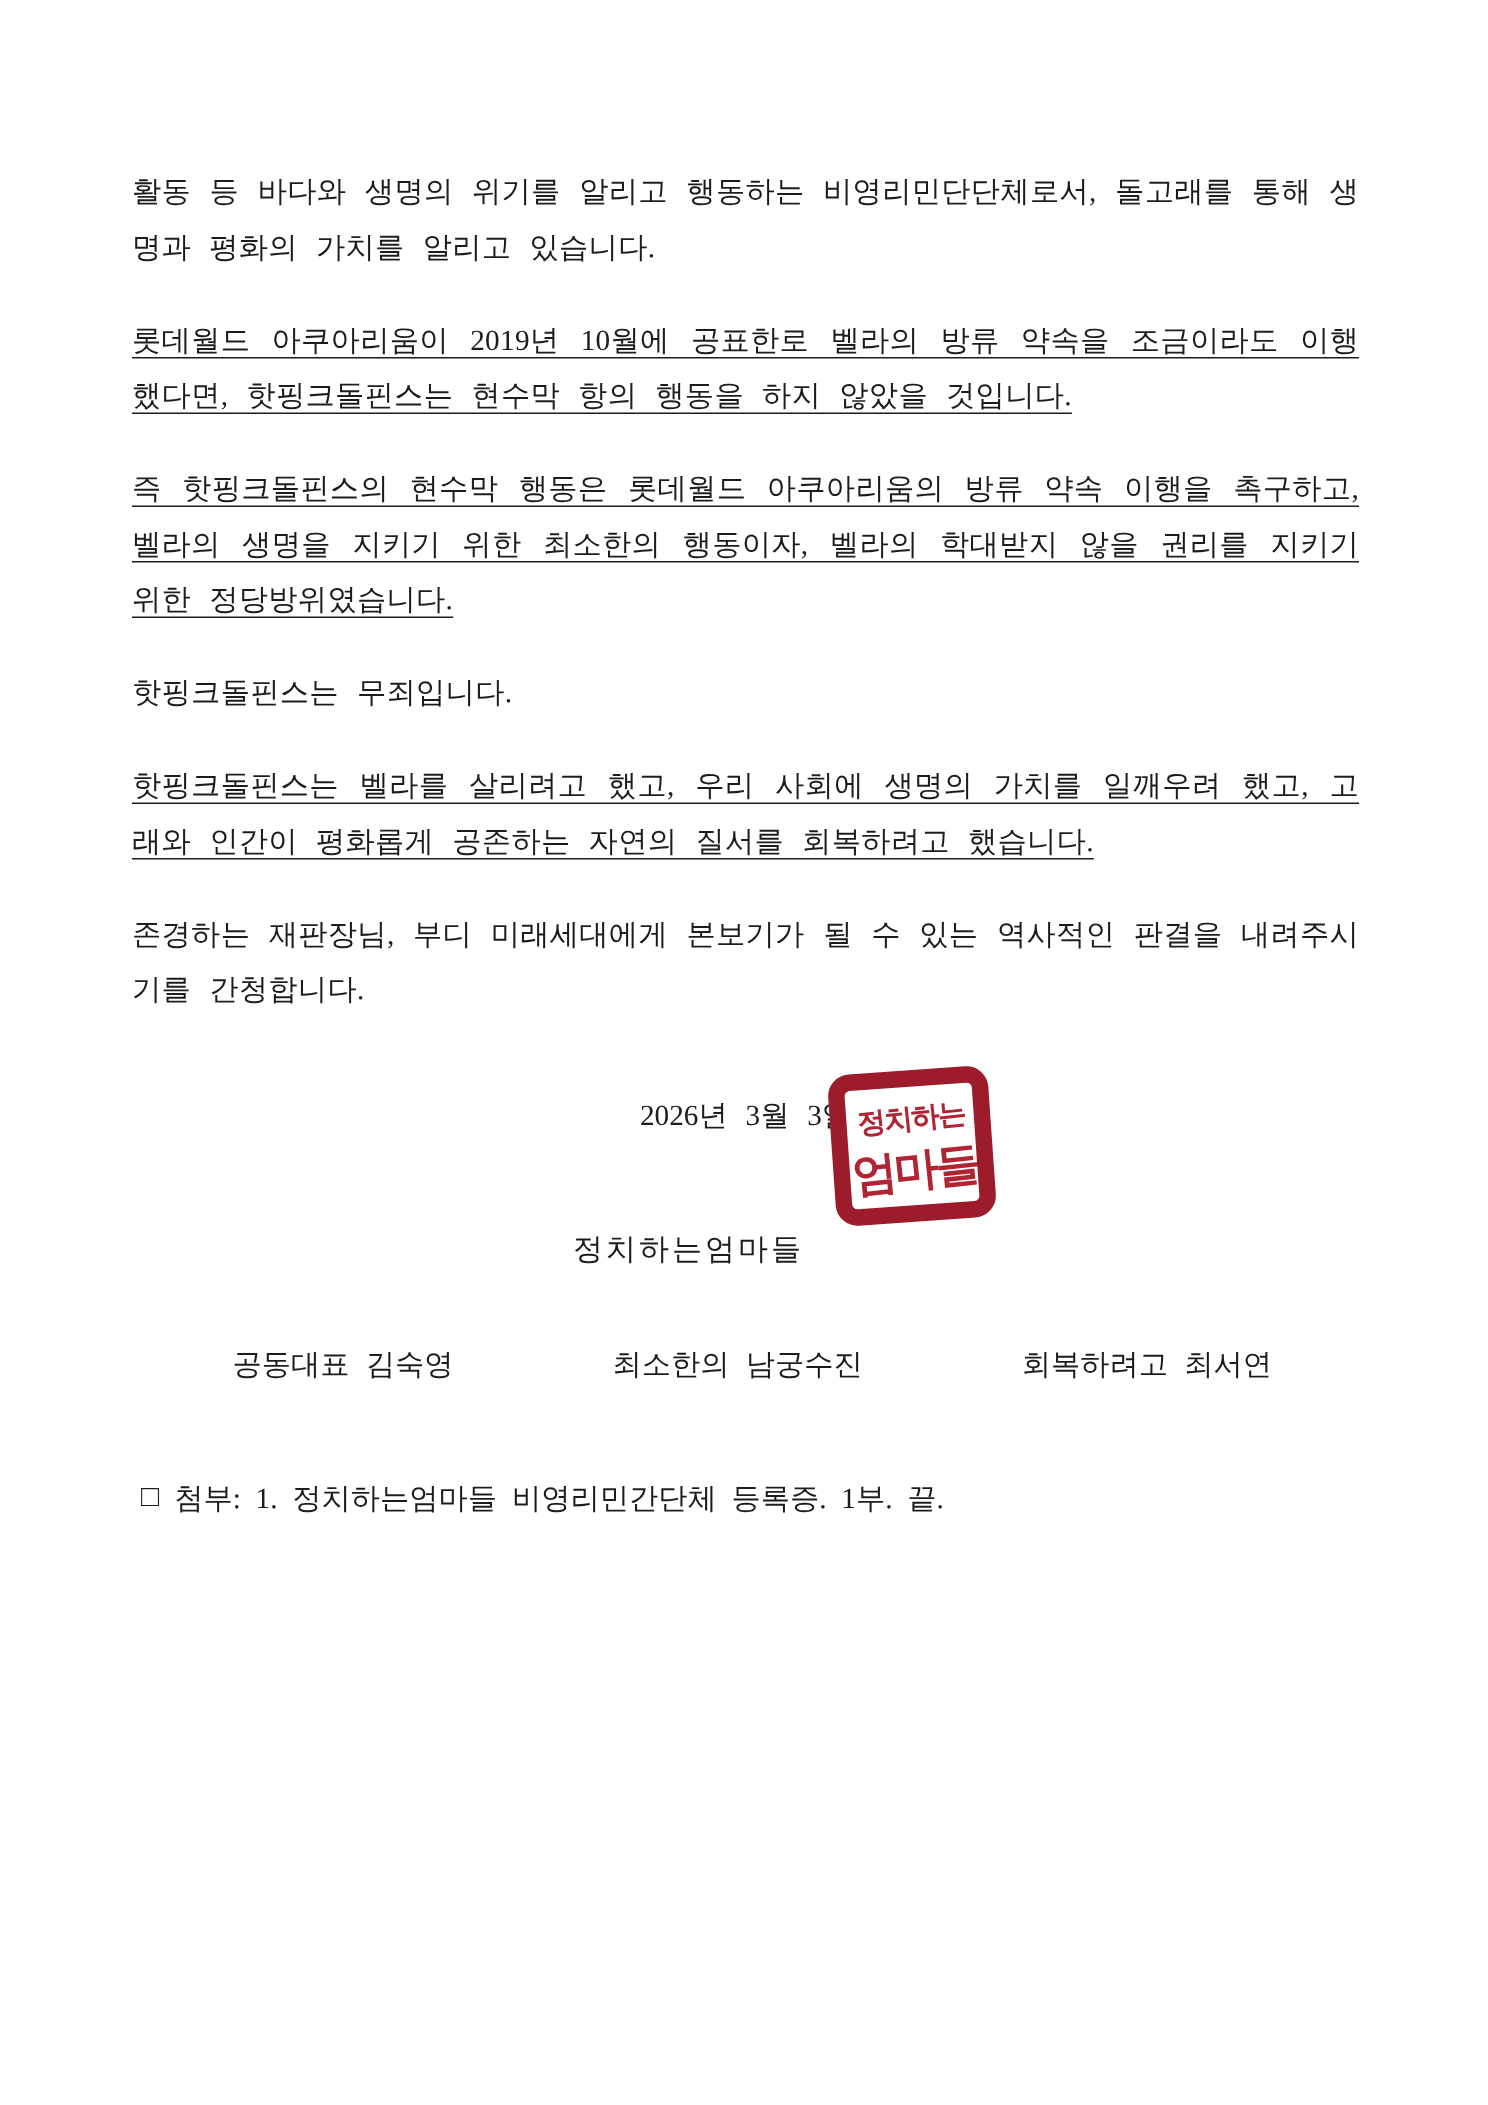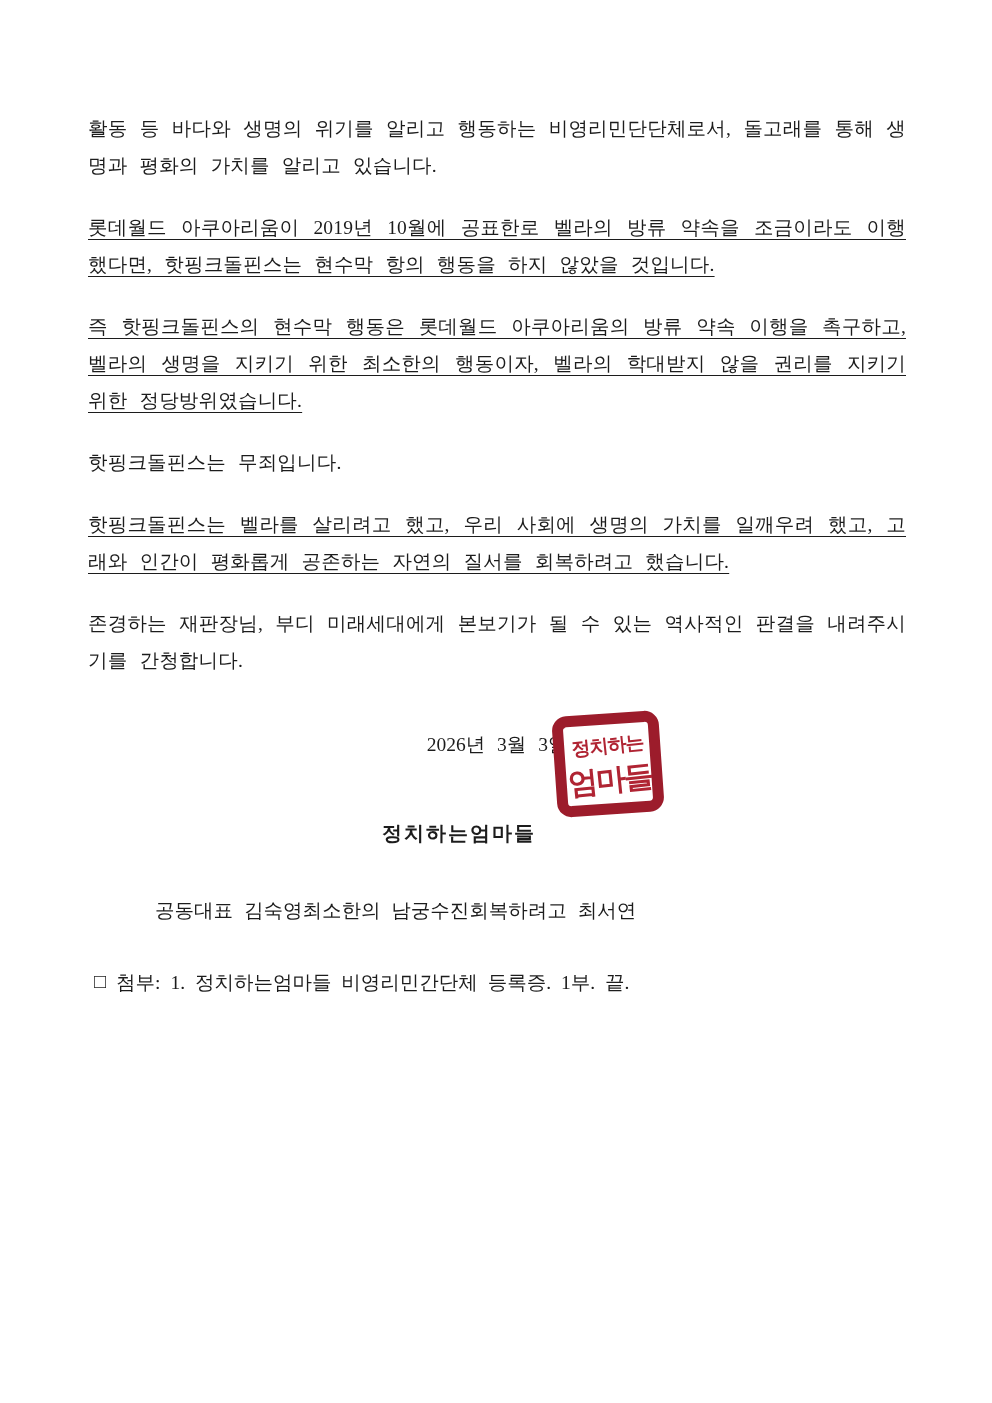--- a/index.html
+++ b/index.html
@@ -52,43 +52,42 @@
     font-size: 20px;
     line-height: 26px;
     text-align: center;
     letter-spacing: 2px;
   }
   .org-label {
     position: relative;
     z-index: 1;
     
     margin-right: 76px;
-    font-weight: bold;
   }
   .seal {
     position: absolute;
     left: 465px;
     top: -14px; 
     width: 110px;
     height: 104px;
     transform: rotate(-4deg);
     z-index: 2;
   }
   .reps-row {
     margin-top: 52px;
     display: flex;
-    justify-content: flex-start;
+    justify-content: space-between;
     padding-left: 67px;
     padding-right: 58px;
     font-size: 19.5px;
     line-height: 26px;
     word-spacing: 6px;
   }
   .attachment-row {
-    margin-top: 40px;
+    margin-top: 57px;
     font-size: 19.5px;
     line-height: 37px;
     word-spacing: 5px;
     margin-left: 6px;
     font-family: Liberation Serif, serif;
   }
   .attach-box {
     display: inline-block;
     margin-right: 10px;
     font-size: 20px;

